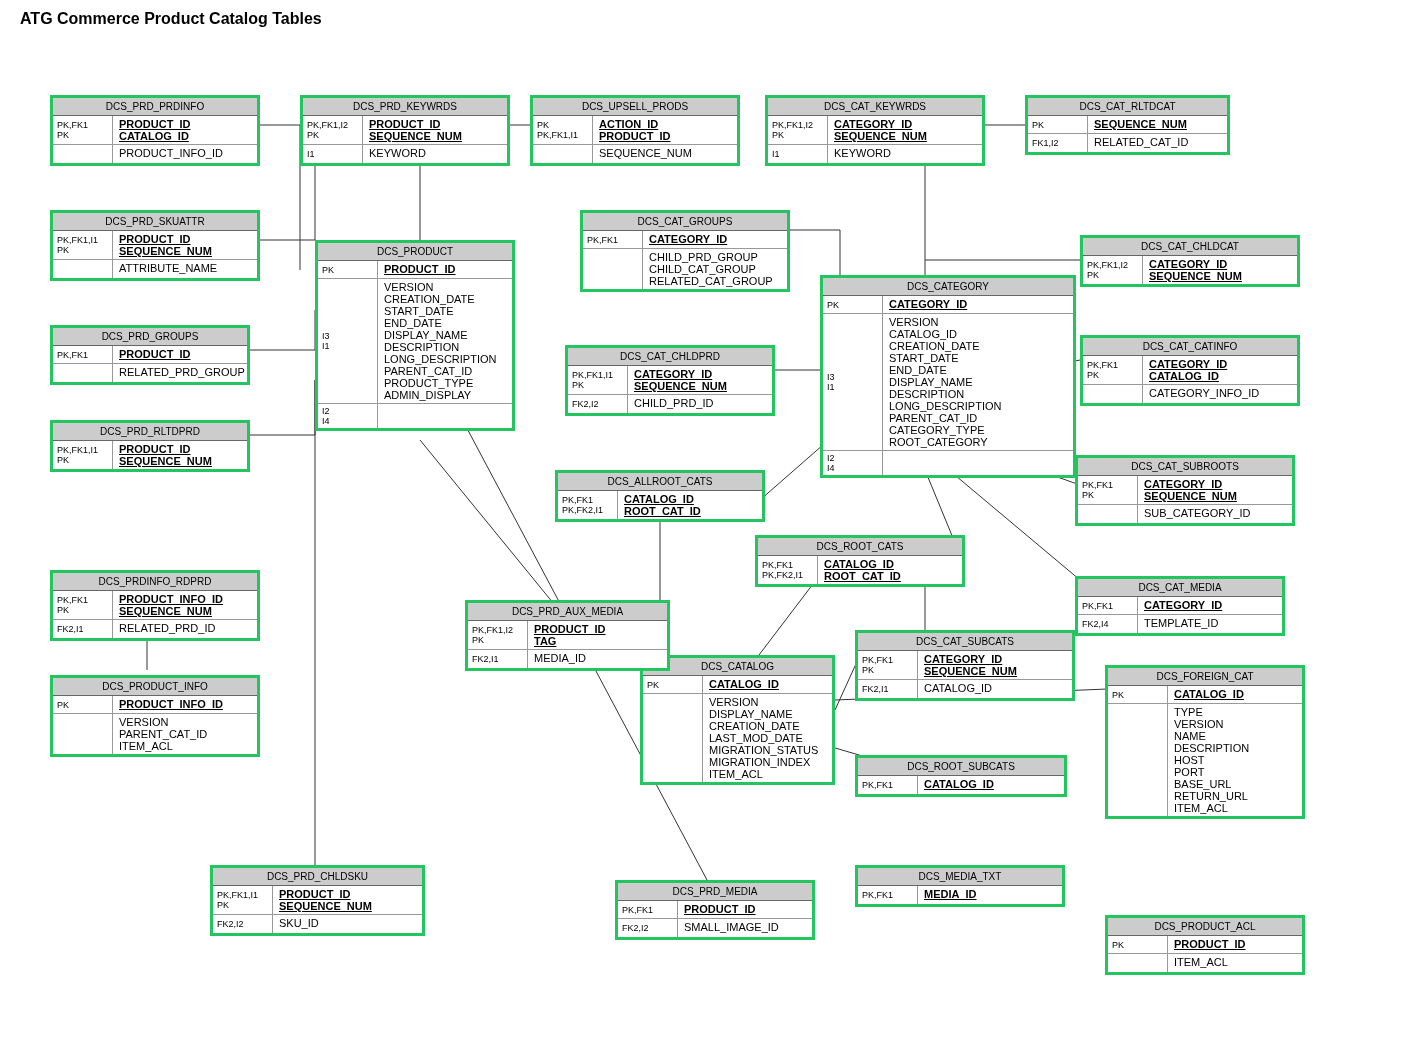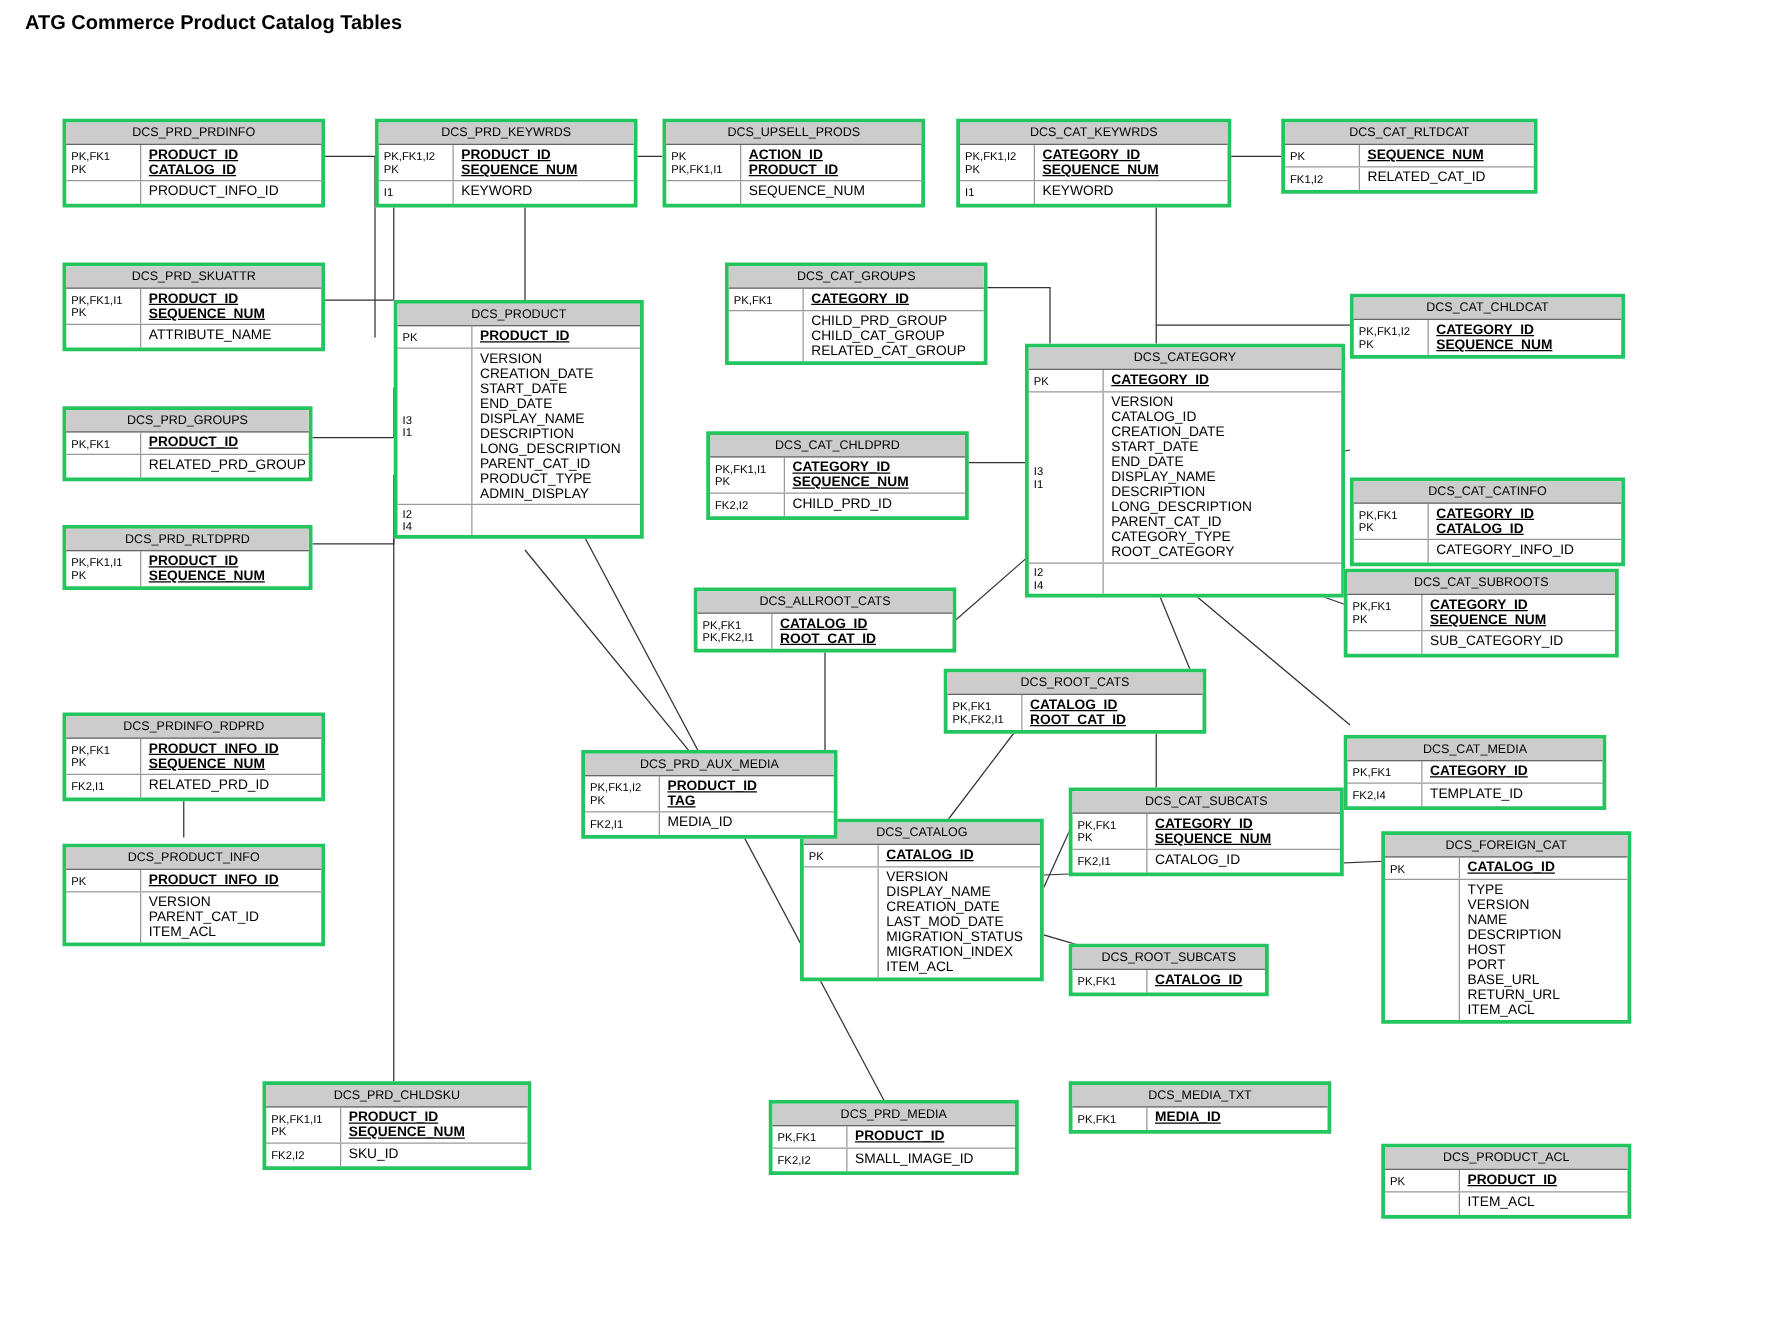--- a/index.html
+++ b/index.html
@@ -390,21 +390,21 @@
         </div>
         <div class="table-row">
           <div class="row-key">FK2,I2</div>
           <div class="row-fields">
             <span class="field">CHILD_PRD_ID</span>
           </div>
         </div>
       </div>
     </div>
 
-    <div class="db-table" style="left:1060px; top:295px; width:220px;margin-top:47px;">
+    <div class="db-table" style="left:1060px; top:295px; width:220px;">
       <div class="table-title">DCS_CAT_CATINFO</div>
       <div class="table-body">
         <div class="table-row">
           <div class="row-key">PK,FK1<br>PK</div>
           <div class="row-fields">
             <span class="field field-underline">CATEGORY_ID</span>
             <span class="field field-underline">CATALOG_ID</span>
           </div>
         </div>
         <div class="table-row">
@@ -467,21 +467,21 @@
         <div class="table-row">
           <div class="row-key">PK,FK1<br>PK,FK2,I1</div>
           <div class="row-fields">
             <span class="field field-underline">CATALOG_ID</span>
             <span class="field field-underline">ROOT_CAT_ID</span>
           </div>
         </div>
       </div>
     </div>
 
-    <div class="db-table" style="left:1055px; top:548px; width:210px;">
+    <div class="db-table" style="left:1055px; top:536px; width:210px;">
       <div class="table-title">DCS_CAT_MEDIA</div>
       <div class="table-body">
         <div class="table-row">
           <div class="row-key">PK,FK1</div>
           <div class="row-fields">
             <span class="field field-underline">CATEGORY_ID</span>
           </div>
         </div>
         <div class="table-row">
           <div class="row-key">FK2,I4</div>
@@ -567,21 +567,21 @@
             <span class="field">CREATION_DATE</span>
             <span class="field">LAST_MOD_DATE</span>
             <span class="field">MIGRATION_STATUS</span>
             <span class="field">MIGRATION_INDEX</span>
             <span class="field">ITEM_ACL</span>
           </div>
         </div>
       </div>
     </div>
 
-    <div class="db-table" style="left:835px; top:715px; width:160px;">
+    <div class="db-table" style="left:835px; top:715px; width:212px;">
       <div class="table-title">DCS_ROOT_SUBCATS</div>
       <div class="table-body">
         <div class="table-row">
           <div class="row-key">PK,FK1</div>
           <div class="row-fields">
             <span class="field field-underline">CATALOG_ID</span>
           </div>
         </div>
       </div>
     </div>

